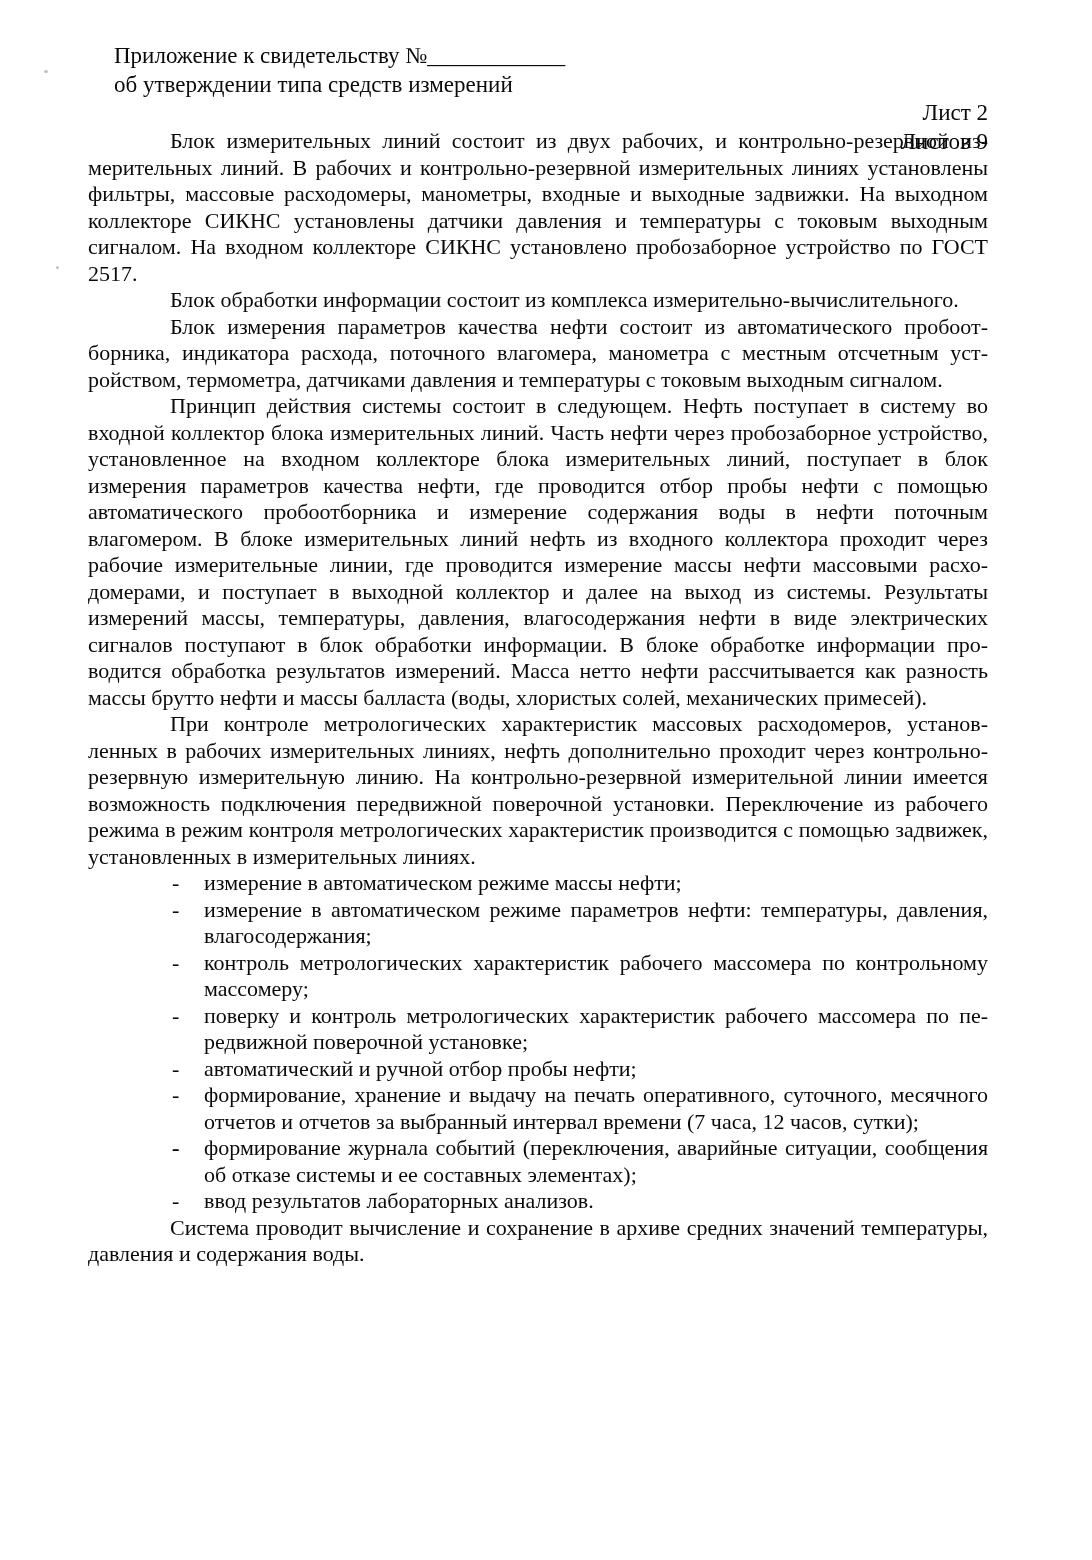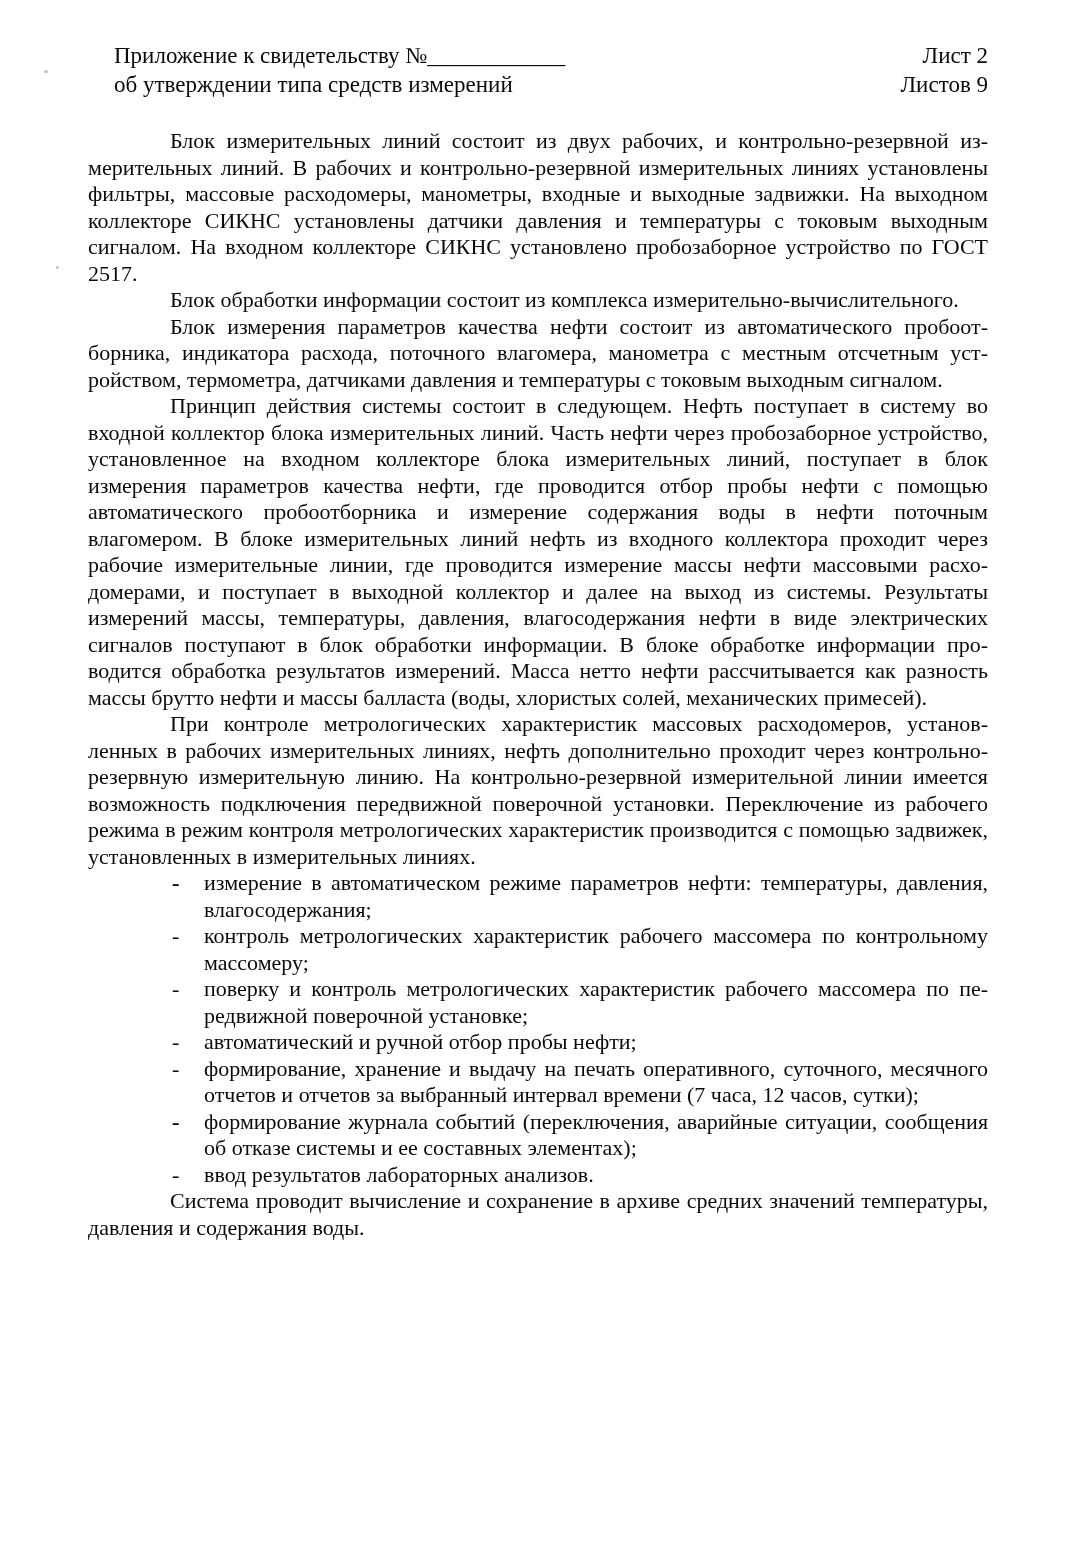--- a/index.html
+++ b/index.html
@@ -17,20 +17,21 @@
   .hdr {
     position: absolute;
     left: 114px;
     right: 104px;
     top: 42px;
     display: flex;
     justify-content: space-between;
     font-size: 23px;
     line-height: 28.5px;
     white-space: nowrap;
+    flex-direction: column;
   }
   .hdr-right { text-align: right; margin-left: 16px; }
   .blank { letter-spacing: 0; }
   
   .bodytext {
     position: absolute;
     left: 88px;
     top: 128px;
     width: 900px;
     font-size: 22px;
@@ -68,20 +69,21 @@
 
   <main class="bodytext">
     <p class="para">Блок измерительных линий состоит из двух рабочих, и контрольно-резервной из­мерительных линий. В рабочих и контрольно-резервной измерительных линиях установ­лены фильтры, массовые расходомеры, манометры, входные и выходные задвижки. На выходном коллекторе СИКНС установлены датчики давления и температуры с токовым выходным сигналом. На входном коллекторе СИКНС установлено пробозаборное устрой­ство по ГОСТ 2517.</p>
     <p class="para">Блок обработки информации состоит из комплекса измерительно-вычислительного.</p>
     <p class="para">Блок измерения параметров качества нефти состоит из автоматического пробоот­борника, индикатора расхода, поточного влагомера, манометра с местным отсчетным уст­ройством, термометра, датчиками давления и температуры с токовым выходным сигна­лом.</p>
     <p class="para">Принцип действия системы состоит в следующем. Нефть поступает в систему во входной коллектор блока измерительных линий. Часть нефти через пробозаборное уст­ройство, установленное на входном коллекторе блока измерительных линий, поступает в блок измерения параметров качества нефти, где проводится отбор пробы нефти с помо­щью автоматического пробоотборника и измерение содержания воды в нефти поточным влагомером. В блоке измерительных линий нефть из входного коллектора проходит через рабочие измерительные линии, где проводится измерение массы нефти массовыми расхо­домерами, и поступает в выходной коллектор и далее на выход из системы. Результаты измерений массы, температуры, давления, влагосодержания нефти в виде электрических сигналов поступают в блок обработки информации. В блоке обработке информации про­водится обработка результатов измерений. Масса нетто нефти рассчитывается как раз­ность массы брутто нефти и массы балласта (воды, хлористых солей, механических при­месей).</p>
     <p class="para">При контроле метрологических характеристик массовых расходомеров, установ­ленных в рабочих измерительных линиях, нефть дополнительно проходит через кон­трольно-резервную измерительную линию. На контрольно-резервной измерительной ли­нии имеется возможность подключения передвижной поверочной установки. Переключе­ние из рабочего режима в режим контроля метрологических характеристик производится с помощью задвижек, установленных в измерительных линиях.</p>
 
     <div class="li">
       <span class="dash">-</span>
+      <span>измерение в автоматическом режиме массы нефти;</span>
     </div>
     <div class="li">
       <span class="dash">-</span>
       <span>измерение в автоматическом режиме параметров нефти: температуры, давления, влагосодержания;</span>
     </div>
     <div class="li">
       <span class="dash">-</span>
       <span>контроль метрологических характеристик рабочего массомера по контрольному массомеру;</span>
     </div>
     <div class="li">

